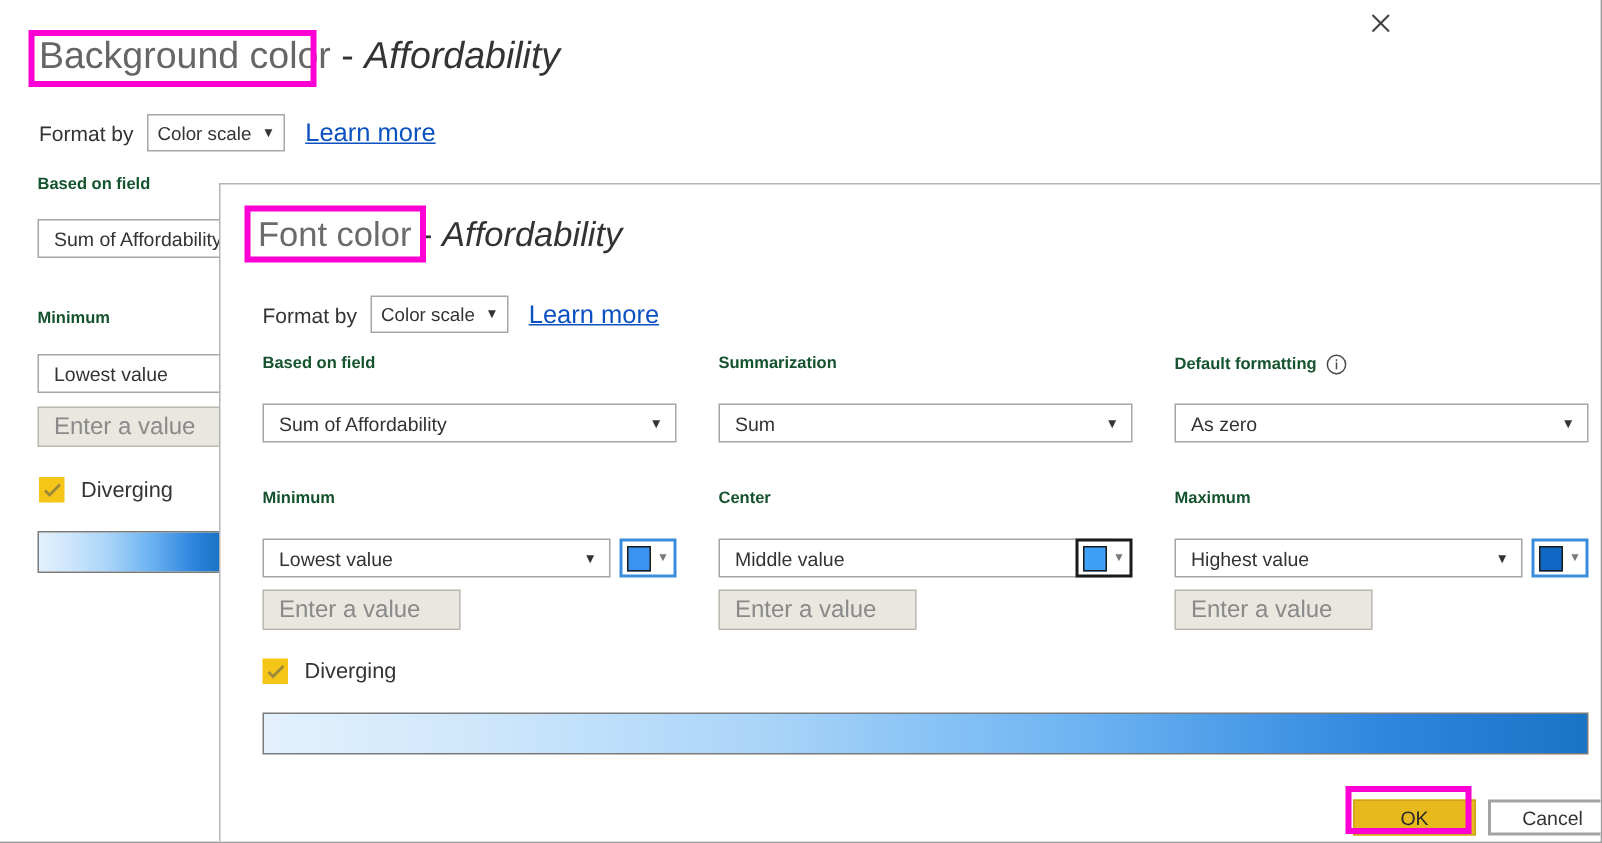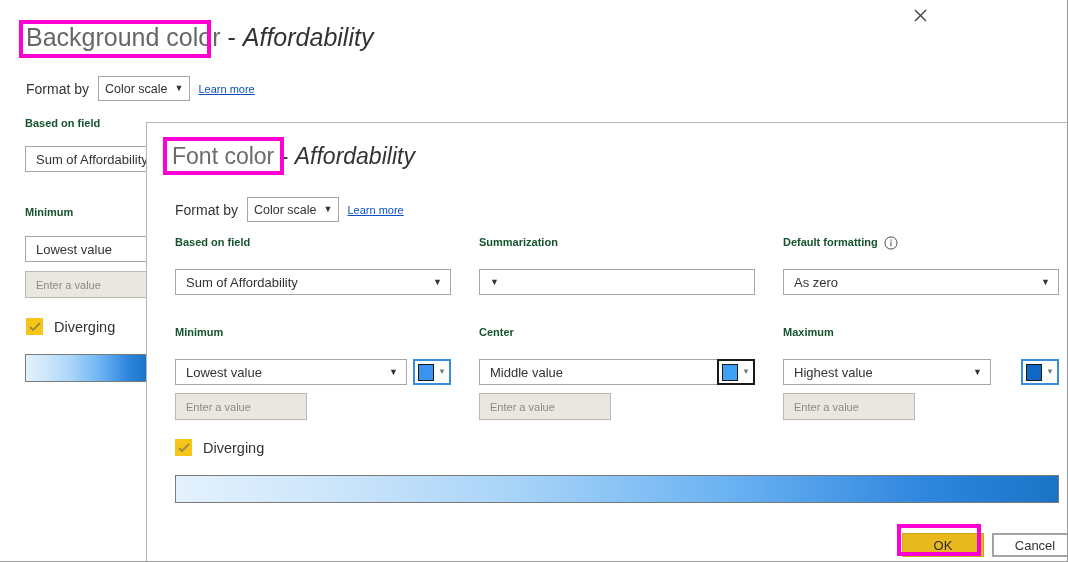--- a/index.html
+++ b/index.html
@@ -95,24 +95,24 @@
     cursor: pointer;
     box-sizing: border-box;
   }
   .mini-select .caret {
     margin-left: 7px;
     font-size: 9px;
     color: #333333;
     line-height: 1;
   }
   .learn-more {
-    font-size: 11px;
+    font-size: 17px;
     color: #0b51c1;
     text-decoration: underline;
-    margin-left: 8px;
+    margin-left: 13px;
     cursor: pointer;
   }
 
   .section-label {
     position: absolute;
     font-size: 11px;
     font-weight: 700;
     color: #14532d;
     white-space: nowrap;
   }
@@ -134,21 +134,21 @@
   .wide-select .caret { font-size: 9px; color: #333; line-height: 1; }
 
   .value-input {
     position: absolute;
     border: 1px solid #bcb9b0;
     background: #e9e7df;
     box-sizing: border-box;
     display: flex;
     align-items: center;
     padding: 0 10px;
-    font-size: 11px;
+    font-size: 16px;
     color: #8a8a8a;
     height: 27px;
     cursor: text;
   }
 
   .diverging-row {
     position: absolute;
     display: flex;
     align-items: center;
     cursor: pointer;
@@ -348,20 +348,21 @@
             <rect x="6.5" y="3.5" width="1" height="1.3" fill="#4a4a4a"></rect>
           </svg>
         </span>
     </div>
 
     <div class="wide-select" style="left:28px; top:146px; width:276px;">
       <span class="txt">Sum of Affordability</span>
       <span class="caret">▼</span>
     </div>
     <div class="wide-select" style="left:332px; top:146px; width:276px;">
+      <span class="txt">Sum</span>
       <span class="caret">▼</span>
     </div>
     <div class="wide-select" style="left:636px; top:146px; width:276px;">
       <span class="txt">As zero</span>
       <span class="caret">▼</span>
     </div>
 
     <div class="section-label" style="left:28px; top:203px;">Minimum</div>
     <div class="section-label" style="left:332px; top:203px;">Center</div>
     <div class="section-label" style="left:636px; top:203px;">Maximum</div>
@@ -377,21 +378,21 @@
 
     <div class="wide-select" style="left:332px; top:236px; width:264px;">
       <span class="txt">Middle value</span>
       <span class="caret">▼</span>
     </div>
     <div class="swatch-btn" style="left:570px; top:236px; border-color:#1a1a1a;">
       <span class="chip" id="chip-center" style="background: rgb(63, 160, 247);"></span>
       <span class="caret">▼</span>
     </div>
 
-    <div class="wide-select" style="left:636px; top:236px; width:208px;">
+    <div class="wide-select" style="left:636px; top:236px; width:232px;">
       <span class="txt">Highest value</span>
       <span class="caret">▼</span>
     </div>
     <div class="swatch-btn" style="left:874px; top:236px;">
       <span class="chip" id="chip-max" style="background: rgb(16, 104, 196);"></span>
       <span class="caret">▼</span>
     </div>
 
     <div class="value-input" style="left:28px; top:270px; width:132px;">Enter a value</div>
     <div class="value-input" style="left:332px; top:270px; width:132px;">Enter a value</div>

